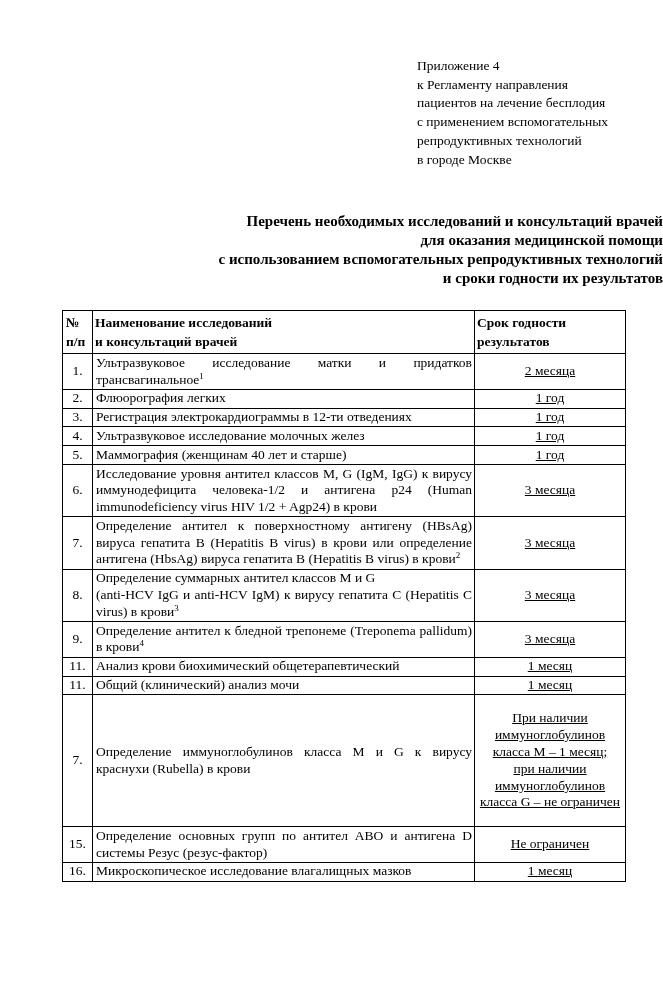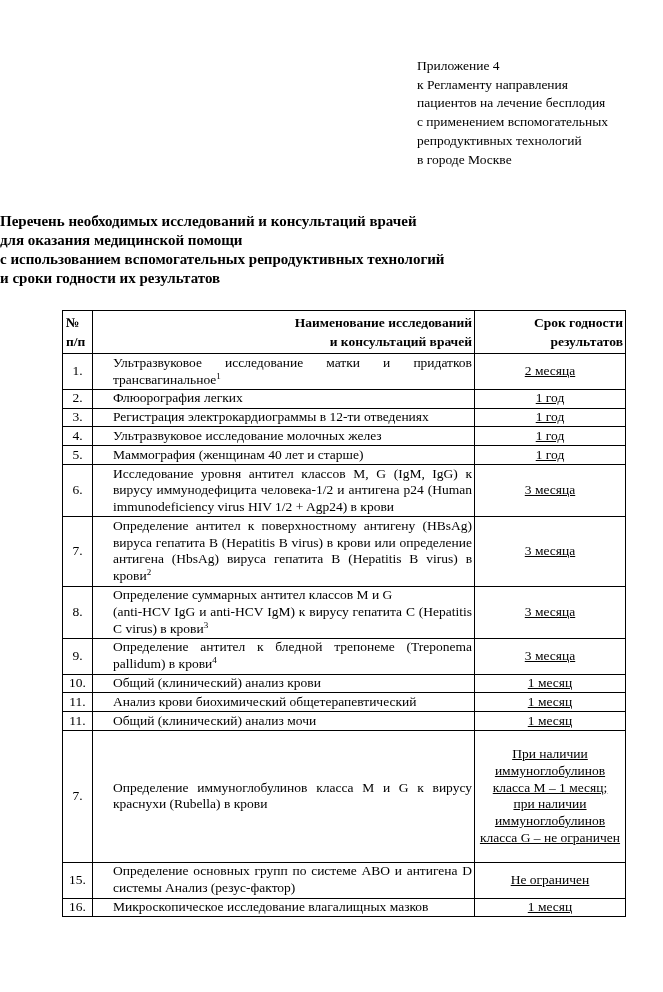--- a/index.html
+++ b/index.html
@@ -19,21 +19,21 @@
   }
   .appendix {
     margin: 0 0 0 417px;
     padding-top: 57px;
     font-size: 13.5px;
     line-height: 18.7px;
     white-space: pre-line;
   }
   .doc-title {
     margin-top: 43px;
-    text-align: left;
+    text-align: right;
     font-weight: bold;
     font-size: 15px;
     line-height: 19px;
     white-space: pre-line;
   }
   table.exam-table {
     margin: 22px 0 0 62px;
     width: 563px;
     border-collapse: collapse;
     table-layout: fixed;
@@ -45,39 +45,39 @@
   .exam-table th, .exam-table td {
     border: 1px solid #000000;
     vertical-align: middle;
     overflow: hidden;
   }
   .exam-table th {
     font-weight: bold;
     font-size: 13.5px;
     line-height: 19px;
     padding: 2px 2px;
-    text-align: right;
+    text-align: left;
     white-space: pre-line;
   }
   .exam-table th.h-num {
     text-align: left;
     padding-left: 3px;
   }
   .exam-table td {
     line-height: 16.8px;
     padding: 0.5px 2px;
   }
   .exam-table td.num {
     text-align: center;
     padding: 0.5px 1px;
   }
   .exam-table td.name {
     text-align: justify;
     white-space: pre-line;
-    padding-left: 20px;
+    padding-left: 3px;
   }
   .exam-table td.validity {
     text-align: center;
     white-space: pre-line;
     text-decoration: underline;
   }
   .exam-table tr.tall { height: 132px; }
   sup.fnote {
     font-size: 9px;
     line-height: 0;
@@ -155,25 +155,20 @@
       <tr>
         <td class="num">8.</td>
         <td class="name"><span>Определение суммарных антител классов M и G
 (anti-HCV IgG и anti-HCV IgM) к вирусу гепатита C (Hepatitis C virus) в крови</span><sup class="fnote">3</sup></td>
         <td class="validity">3 месяца</td>
       </tr>
       <tr>
         <td class="num">9.</td>
         <td class="name"><span>Определение антител к бледной трепонеме (Treponema pallidum) в крови</span><sup class="fnote">4</sup></td>
         <td class="validity">3 месяца</td>
-      </tr>
-      <tr>
-        <td class="num">10.</td>
-        <td class="name"><span>Общий (клинический) анализ крови</span></td>
-        <td class="validity">1 месяц</td>
       </tr>
       <tr>
         <td class="num">11.</td>
         <td class="name"><span>Анализ крови биохимический общетерапевтический</span></td>
         <td class="validity">1 месяц</td>
       </tr>
       <tr>
         <td class="num">11.</td>
         <td class="name"><span>Общий (клинический) анализ мочи</span></td>
         <td class="validity">1 месяц</td>
@@ -183,21 +178,21 @@
         <td class="name"><span>Определение иммуноглобулинов класса M и G к вирусу краснухи (Rubella) в крови</span></td>
         <td class="validity">При наличии
 иммуноглобулинов
 класса M – 1 месяц;
 при наличии
 иммуноглобулинов
 класса G – не ограничен</td>
       </tr>
       <tr>
         <td class="num">15.</td>
-        <td class="name"><span>Определение основных групп по системе ABO и антигена D системы Анализ (резус-фактор)</span></td>
+        <td class="name"><span>Определение основных групп по антител ABO и антигена D системы Резус (резус-фактор)</span></td>
         <td class="validity">Не ограничен</td>
       </tr>
       <tr>
         <td class="num">16.</td>
         <td class="name"><span>Микроскопическое исследование влагалищных мазков</span></td>
         <td class="validity">1 месяц</td>
       </tr>
     </tbody>
   </table>
 

